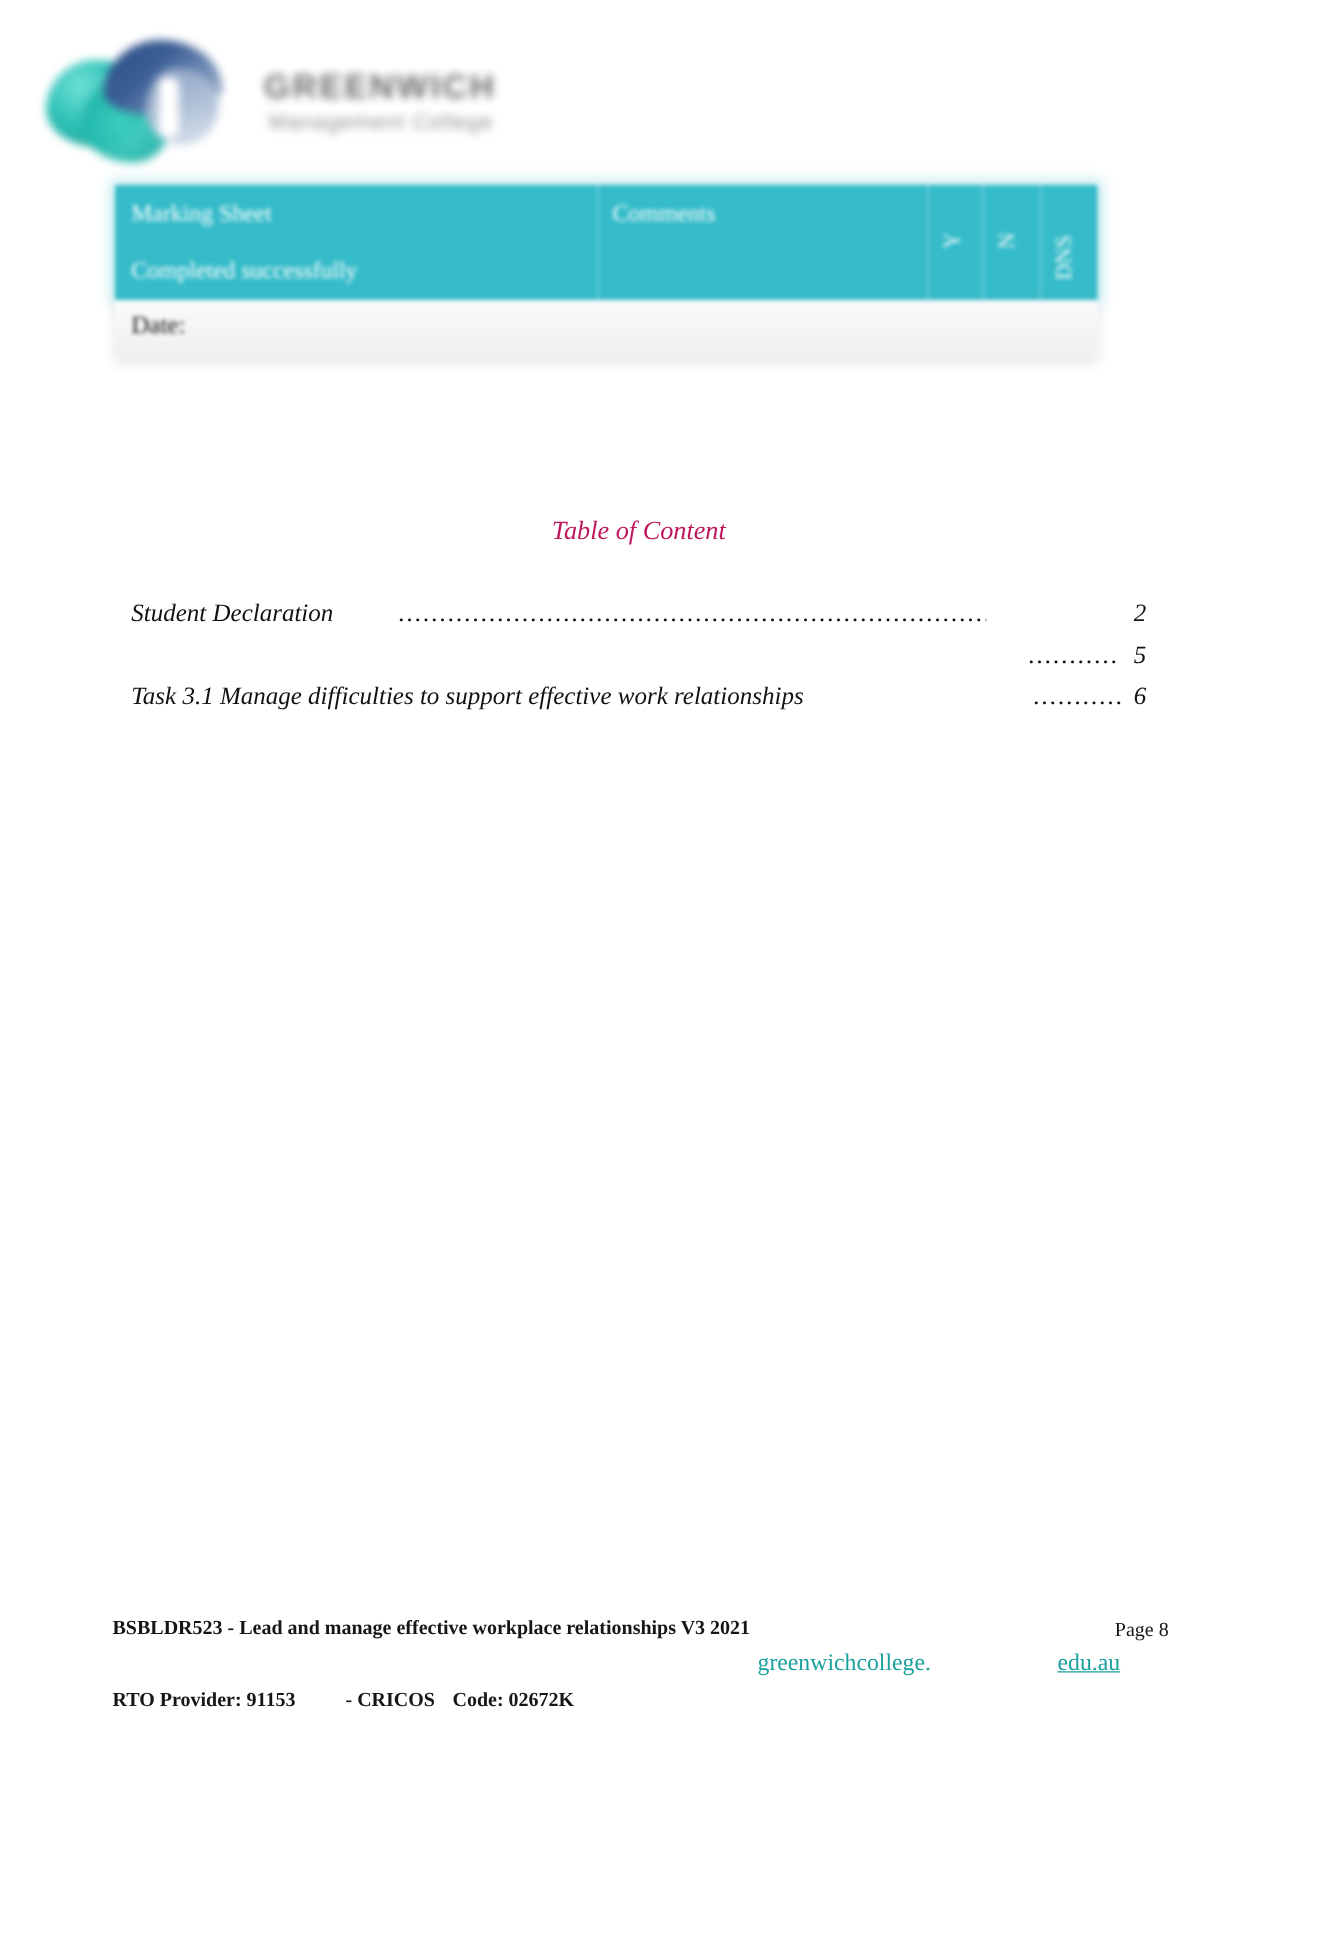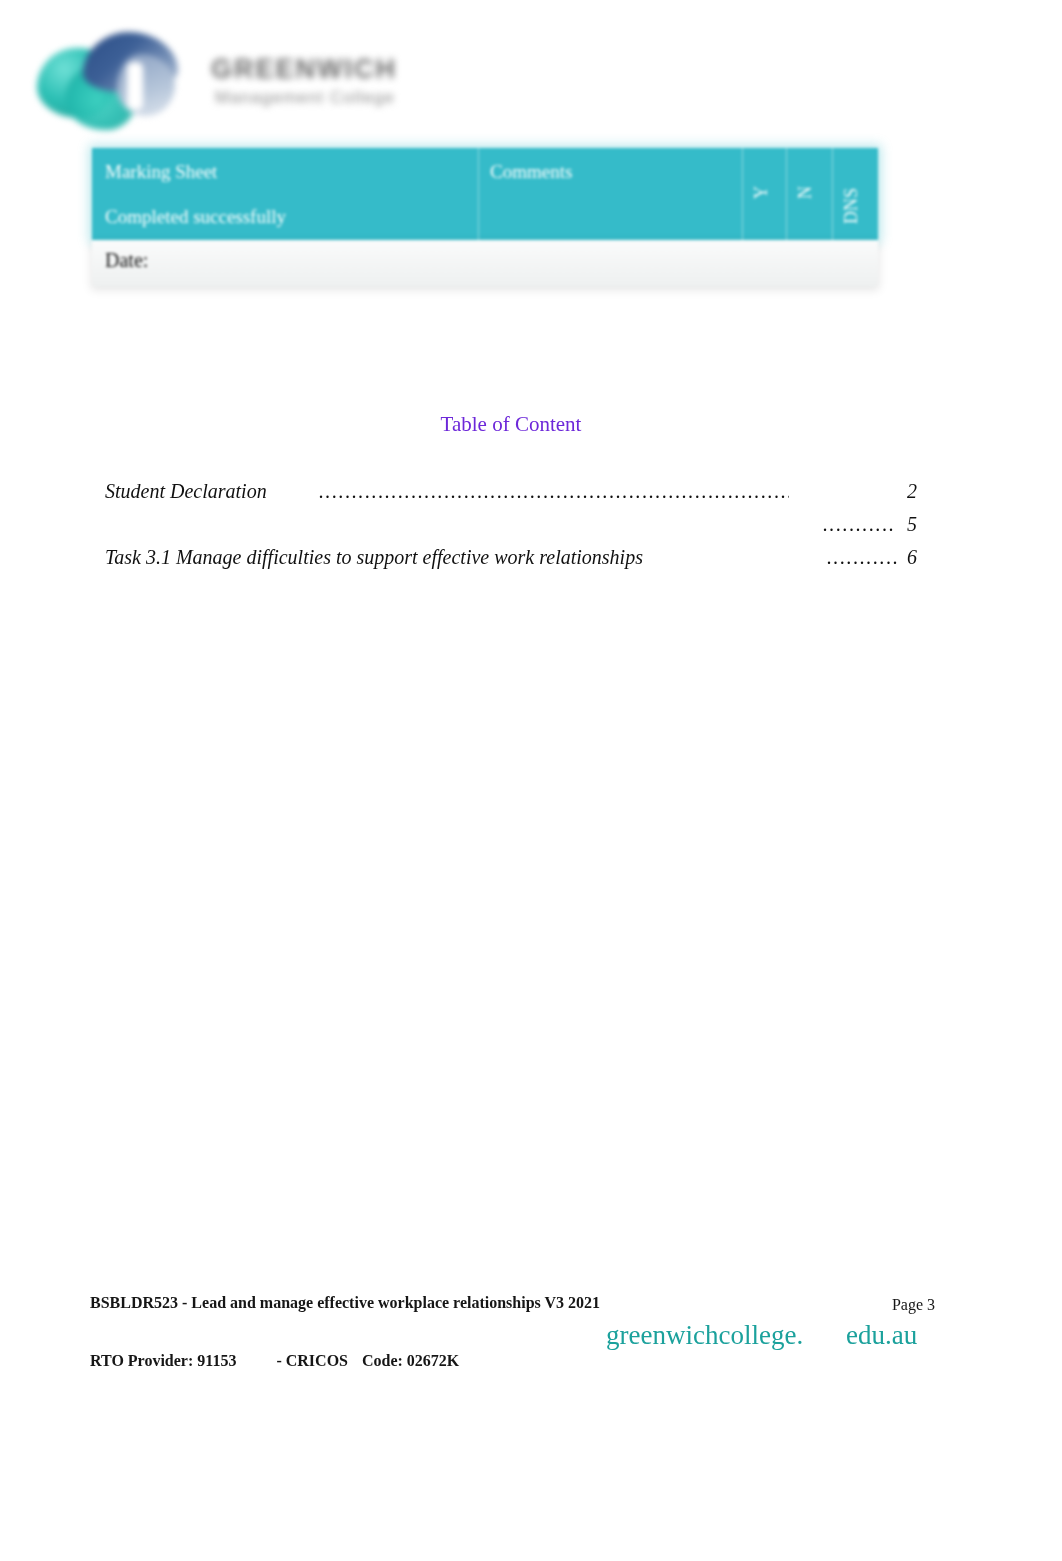--- a/index.html
+++ b/index.html
@@ -158,21 +158,22 @@
   }
 
   
   #toc-title {
     position: absolute;
     left: 0;
     top: 412px;
     width: 1022px;
     text-align: center;
     font-size: 21px;
-    color: #6d28d9;
+    color: #be185d;
+    font-style: italic;
   }
   #toc-list {
     position: absolute;
     left: 105px;
     top: 478px;
     width: 812px;
   }
   .toc-row {
     position: relative;
     height: 33px;
@@ -225,26 +226,26 @@
     position: absolute;
     right: 0;
     top: 2px;
     font-size: 16px;
     color: #161616;
     white-space: nowrap;
   }
   .footer-url {
     position: absolute;
     top: 26px;
-    font-size: 27px;
+    font-size: 19px;
     color: #1ba19c;
     white-space: nowrap;
   }
   .footer-url-main { left: 516px; }
-  .footer-url-tld  { left: 756px; }
+  .footer-url-tld  { left: 756px; text-decoration: underline; }
 </style>
 </head>
 <body>
 
 <div id="header-logo">
   <div class="logo-mark">
     <div class="logo-blob-a"></div>
     <div class="logo-blob-b"></div>
     <div class="logo-blob-c"></div>
     <div class="logo-blob-d"></div>
@@ -307,19 +308,19 @@
 </div>
 
 <div id="footer">
 
   <div class="footer-line footer-line-1">BSBLDR523 - Lead and manage effective workplace relationships V3 2021</div>
 
   <div class="footer-line footer-line-2">
     <span>RTO Provider: 91153</span><span class="footer-gap-1"></span><span>- CRICOS</span><span class="footer-gap-2"></span><span>Code: 02672K</span>
   </div>
 
-  <div class="footer-page">Page 3</div>
+  <div class="footer-page">Page 8</div>
 
   <div class="footer-url footer-url-main">greenwichcollege.</div>
 
   <div class="footer-url footer-url-tld">edu.au</div>
 
 </div>
 
 </body></html>

